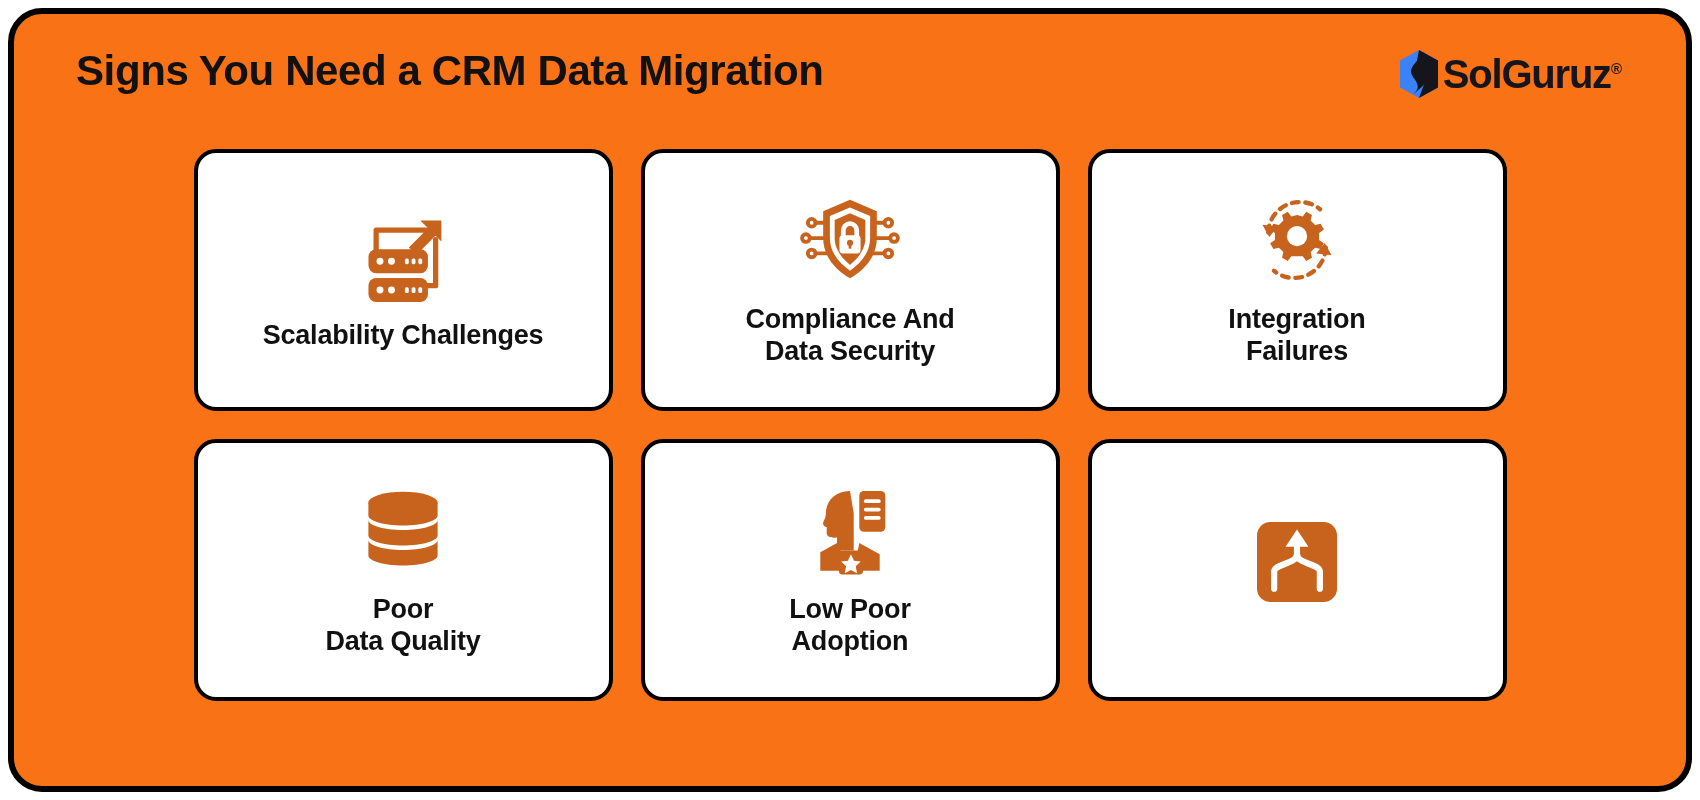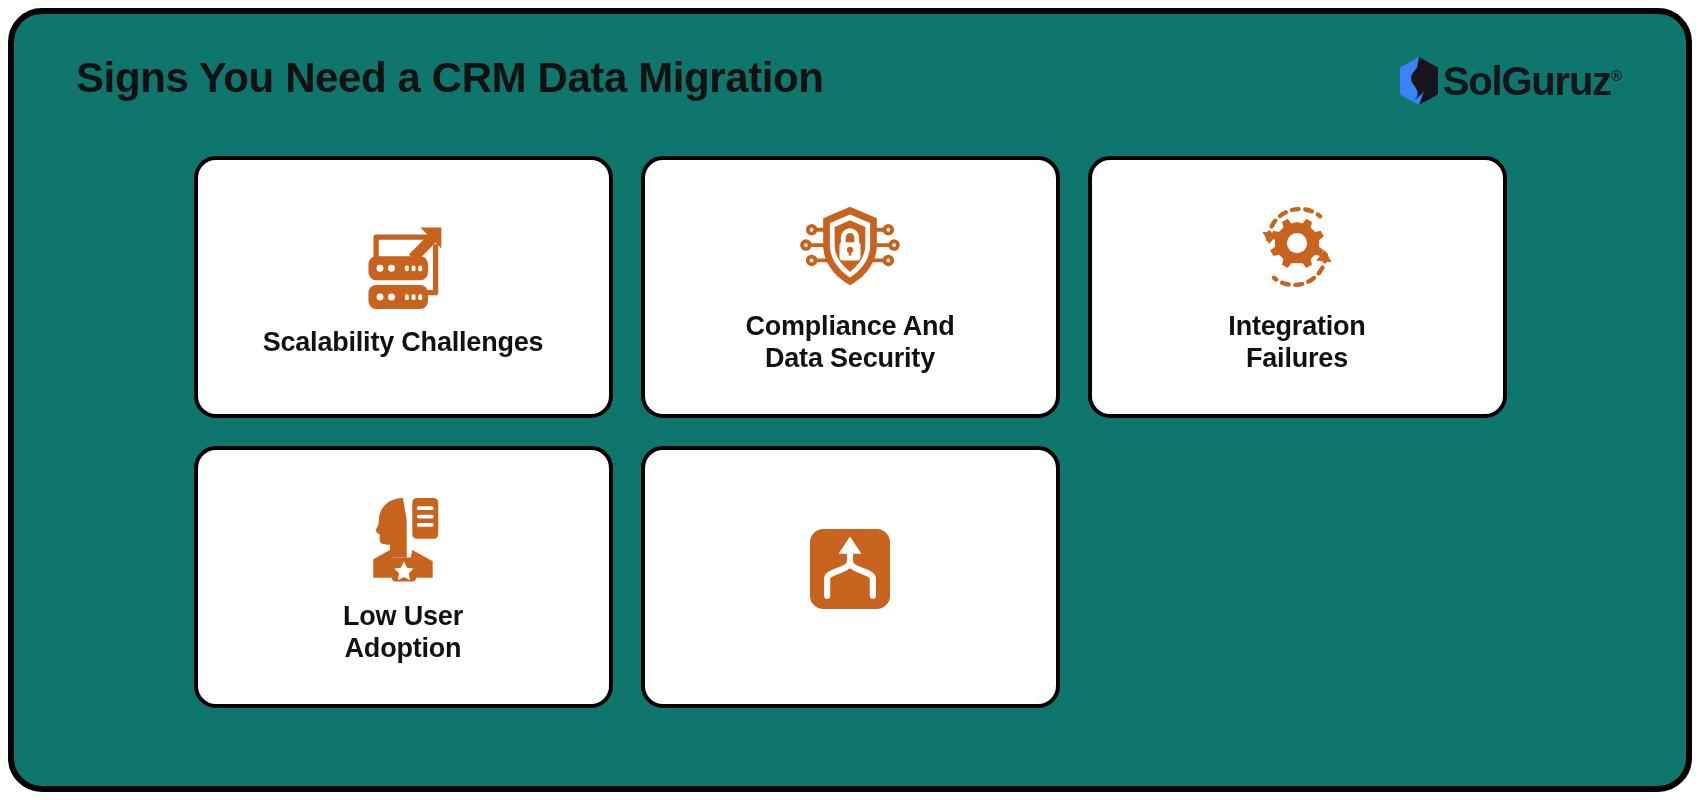--- a/index.html
+++ b/index.html
@@ -21,24 +21,24 @@
     box-sizing: border-box;
     padding: 8px;
     background: #ffffff;
   }
 
   .panel {
     position: relative;
     width: 100%;
     height: 100%;
     box-sizing: border-box;
-    background: #0f766e;
+    background: #f97316;
     border: 6px solid #000000;
     border-radius: 34px;
-    padding: 28px 58px 48px 58px;
+    padding: 21px 58px 48px 58px;
   }
 
   
   .header {
     display: flex;
     align-items: flex-start;
     justify-content: space-between;
     height: 92px;
   }
   .page-title {
@@ -213,40 +213,54 @@
                      L78 53.4 L74.6 59.4 L68.8 58 L64.2 62.6 L65.6 68.4 L59.6 71.8 L56 66.8 L50 66.8
                      L44 66.8 L40.4 71.8 L34.4 68.4 L35.8 62.6 L31.2 58 L25.4 59.4 L22 53.4 L27 50 L27 42.6
                      L22 39 L25.4 33 L31.2 34.4 L35.8 29.8 L34.4 24 L40.4 20.6 L44 25.6 Z" fill="#C8631E"></path>
             <circle cx="50" cy="46" r="10.5" fill="#FFFFFF"></circle>
           </svg>
         </div>
         <div class="card-label">Integration
 Failures</div>
       </div>
 
+      <div class="card">
+        <div class="card-icon">
+          <svg viewBox="0 0 90 92" width="82" height="84" aria-hidden="true">
+            <g fill="#C8631E">
+              <path d="M7 16 L7 30 C7 36 24 41 45 41 C66 41 83 36 83 30 L83 16 Z"></path>
+              <ellipse cx="45" cy="16" rx="38" ry="12"></ellipse>
+              <path d="M7 35 L7 52 C7 58 24 63 45 63 C66 63 83 58 83 52 L83 35 C83 41 66 46 45 46 C24 46 7 41 7 35 Z"></path>
+              <path d="M7 57 L7 74 C7 80 24 85 45 85 C66 85 83 80 83 74 L83 57 C83 63 66 68 45 68 C24 68 7 63 7 57 Z"></path>
+            </g>
+          </svg>
+        </div>
+        <div class="card-label">Poor
+Data Quality</div>
+      </div>
 
       <div class="card">
         <div class="card-icon">
           <svg viewBox="0 0 84 96" width="78" height="90" aria-hidden="true">
             <g fill="#C8631E">
               <path d="M42 6 C26 6, 16 17, 16 30 C16 36, 13 38, 13 41 C13 44, 17 45, 17 45 C17 50, 16 53, 19 55 C22 57, 28 56, 28 56 L28 70 L46 70 L46 30 Z"></path>
               <rect x="52" y="6" width="28" height="44" rx="5"></rect>
               <path d="M28 62 L10 72 L10 92 L34 92 L34 74 Z"></path>
               <path d="M52 62 L74 74 L74 92 L46 92 Z"></path>
               <rect x="30" y="70" width="26" height="26" rx="4"></rect>
             </g>
             <g fill="#FFFFFF">
               <rect x="57" y="15" width="18" height="4" rx="2"></rect>
               <rect x="57" y="24" width="18" height="4" rx="2"></rect>
               <rect x="57" y="33" width="18" height="4" rx="2"></rect>
               <path d="M43 74 L46.3 81 L53.5 82 L48.2 87 L49.6 94.5 L43 91 L36.4 94.5 L37.8 87 L32.5 82 L39.7 81 Z"></path>
             </g>
           </svg>
         </div>
-        <div class="card-label">Low User
+        <div class="card-label">Low Poor
 Adoption</div>
       </div>
 
       <div class="card">
         <div class="card-icon">
           <svg viewBox="0 0 84 84" width="80" height="80" aria-hidden="true">
             <rect x="0" y="0" width="84" height="84" rx="14" fill="#C8631E"></rect>
             <g stroke="#FFFFFF" stroke-width="6.5" fill="none" stroke-linecap="round" stroke-linejoin="round">
               <path d="M18 70 L18 52 C18 44, 42 44, 42 34"></path>
               <path d="M66 70 L66 52 C66 44, 42 44, 42 34"></path>

